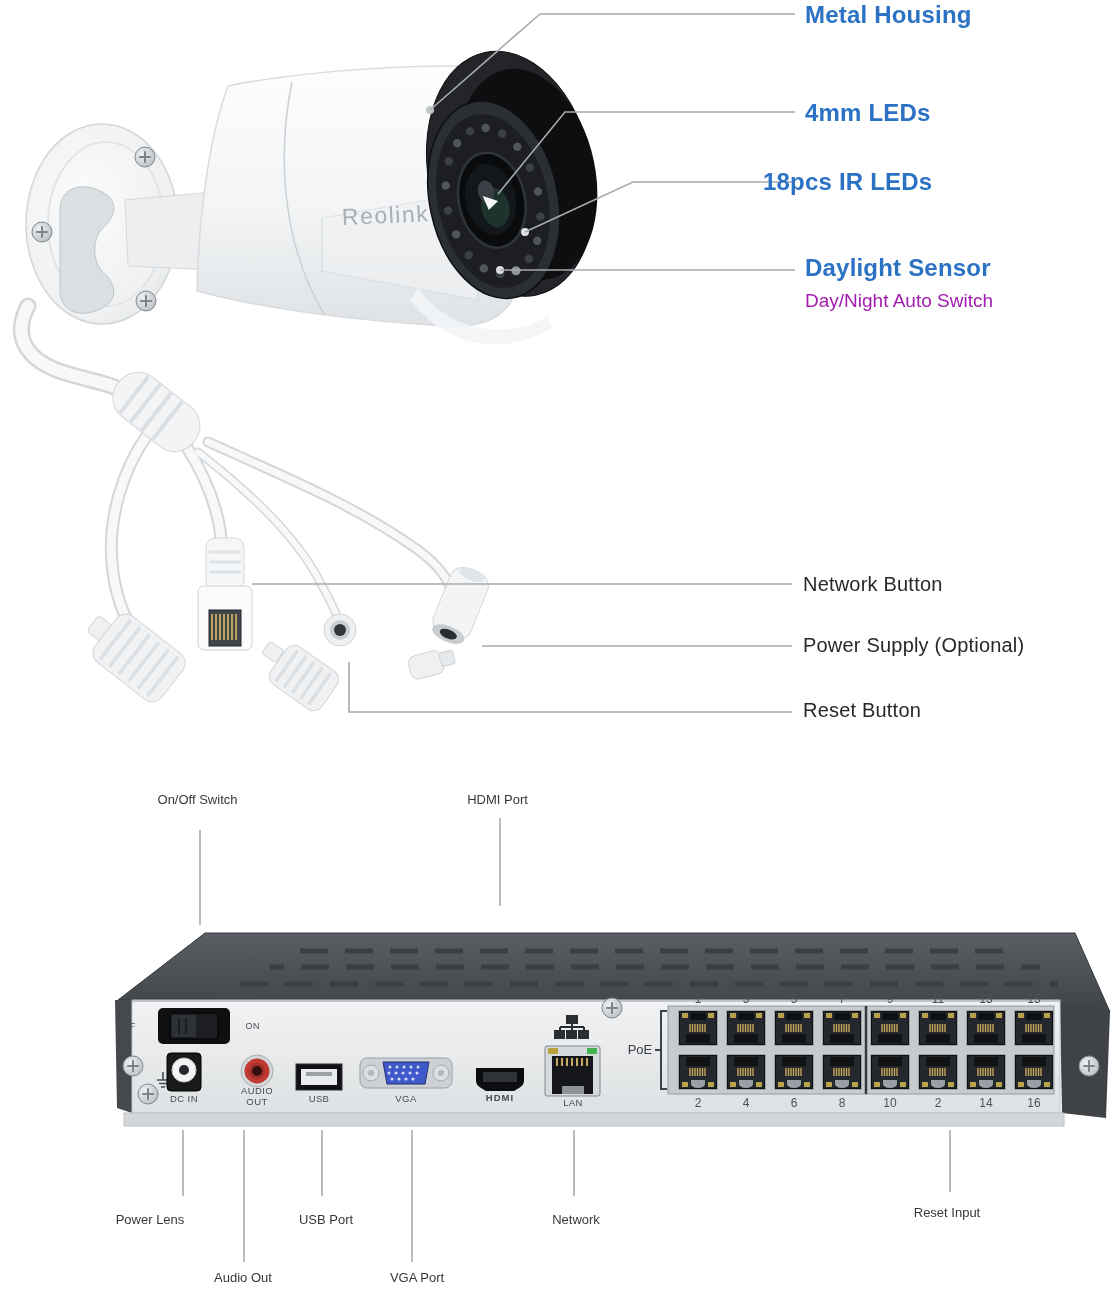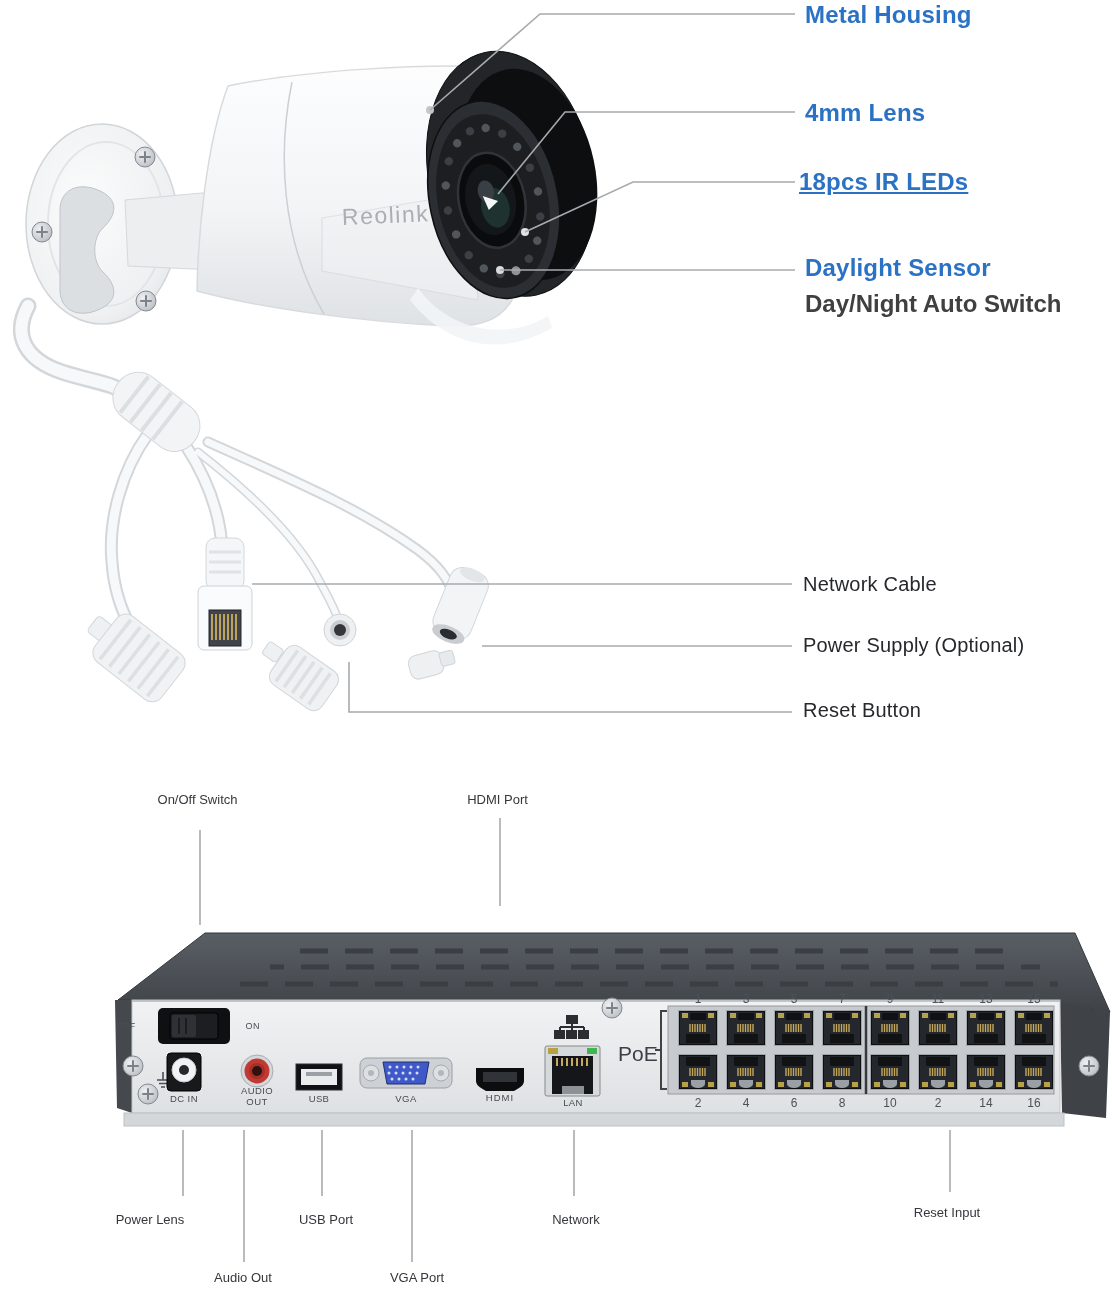--- a/index.html
+++ b/index.html
@@ -11,27 +11,27 @@
   }
   html,body{margin:0;padding:0;background:#ffffff;}
   .stage{
     position:relative;width:1112px;height:1292px;overflow:hidden;
     font-family:"Liberation Sans","DejaVu Sans",sans-serif;
     background:#ffffff;
   }
   .stage svg{position:absolute;left:0;top:0;}
   .txt{position:absolute;white-space:nowrap;}
   .blue-label{font-size:24px;font-weight:700;color:var(--blue);letter-spacing:.2px;}
-  .sub-label{font-size:24px;font-weight:700;color:#404040;}
+  .sub-label{font-size:19px;font-weight:400;color:#a21caf;}
   .dark-label{font-size:20px;font-weight:400;color:var(--ink);letter-spacing:.2px;}
   .nvr-label{font-size:13px;font-weight:400;color:var(--label);text-align:center;}
   .panel-label{font-size:9.5px;font-weight:400;color:var(--panel-ink);text-align:center;letter-spacing:.4px;line-height:1.15;}
-  .panel-label.bold{font-weight:400;letter-spacing:1px;}
+  .panel-label.bold{font-weight:700;letter-spacing:1px;}
   .switch-label{font-size:9px;font-weight:400;color:#4a4e53;text-align:center;letter-spacing:.5px;}
-  .poe-label{font-size:21px;font-weight:400;color:#3c4046;}
+  .poe-label{font-size:13px;font-weight:400;color:#3c4046;text-align:center;}
   .port-num{font-size:12px;font-weight:400;color:#4d5156;text-align:center;width:30px;}
   .brand{
     font-size:23px;font-weight:400;color:#a9afb5;letter-spacing:1.5px;
     transform:rotate(-2.5deg);transform-origin:left center;
   }
 </style>
 </head>
 <body>
 
 <div class="stage">
@@ -338,26 +338,26 @@
     <line x1="322" y1="1130" x2="322" y2="1196"></line>
     <line x1="412" y1="1130" x2="412" y2="1262"></line>
     <line x1="574" y1="1130" x2="574" y2="1196"></line>
     <line x1="950" y1="1130" x2="950" y2="1192"></line>
   </g>
 </svg>
 
 <div class="txt brand" style="left:342px;top:204px;">Reolink</div>
 
 <div class="txt blue-label" style="left:805px;top:1px;">Metal Housing</div>
-<div class="txt blue-label" style="left:805px;top:99px;">4mm Lens</div>
-<div class="txt blue-label" style="left:799px;top:168px;text-decoration:underline;">18pcs IR LEDs</div>
+<div class="txt blue-label" style="left:805px;top:99px;">4mm LEDs</div>
+<div class="txt blue-label" style="left:763px;top:168px;">18pcs IR LEDs</div>
 <div class="txt blue-label" style="left:805px;top:254px;">Daylight Sensor</div>
 <div class="txt sub-label" style="left:805px;top:290px;">Day/Night Auto Switch</div>
 
-<div class="txt dark-label" style="left:803px;top:573px;">Network Cable</div>
+<div class="txt dark-label" style="left:803px;top:573px;">Network Button</div>
 <div class="txt dark-label" style="left:803px;top:634px;">Power Supply (Optional)</div>
 <div class="txt dark-label" style="left:803px;top:699px;">Reset Button</div>
 
 <div class="txt nvr-label" style="left:110px;top:792px;width:175px;">On/Off Switch</div>
 <div class="txt nvr-label" style="left:410px;top:792px;width:175px;">HDMI Port</div>
 
 <div class="txt nvr-label" style="left:70px;top:1212px;width:160px;">Power Lens</div>
 <div class="txt nvr-label" style="left:246px;top:1212px;width:160px;">USB Port</div>
 <div class="txt nvr-label" style="left:496px;top:1212px;width:160px;">Network</div>
 <div class="txt nvr-label" style="left:867px;top:1205px;width:160px;">Reset Input</div>

